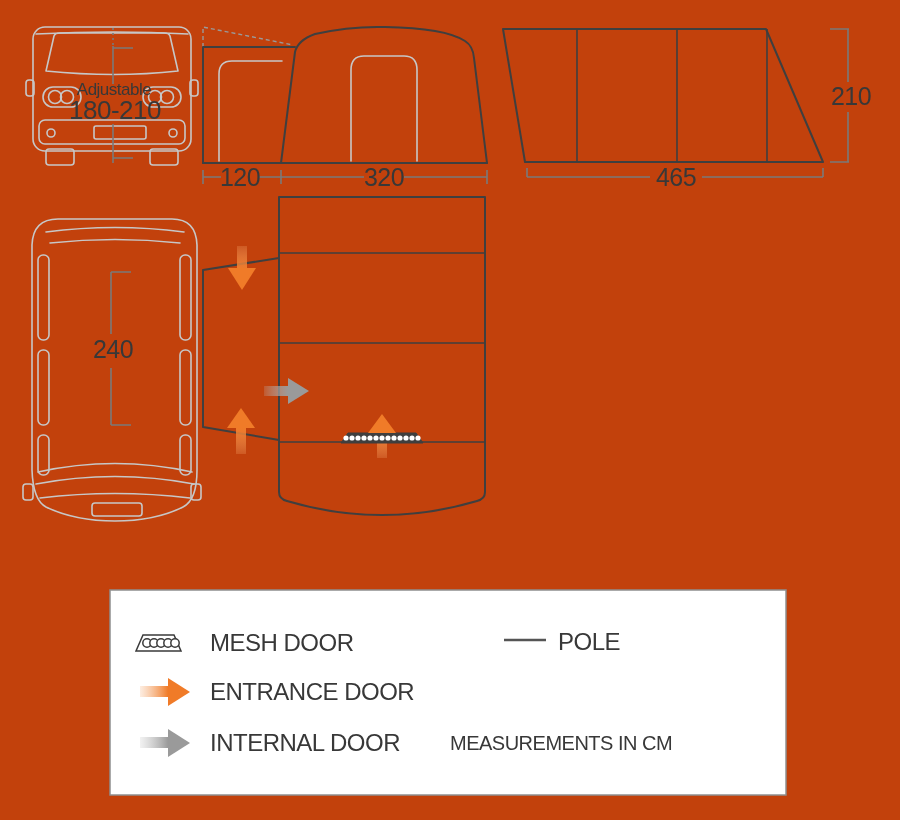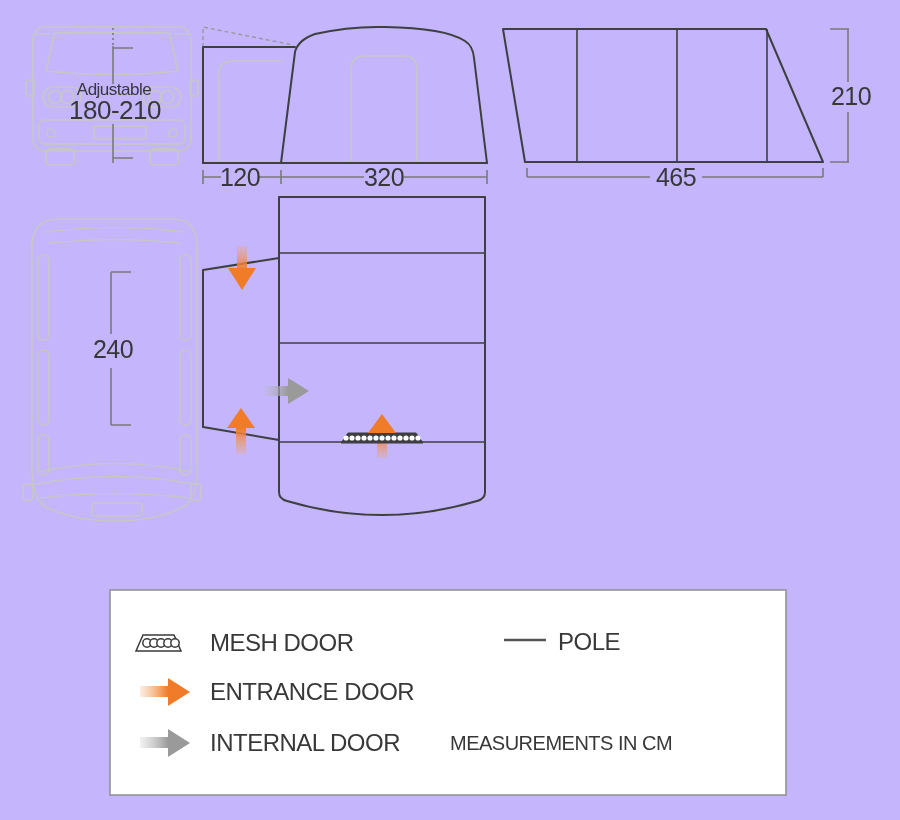--- a/index.html
+++ b/index.html
@@ -1,16 +1,16 @@
 <!DOCTYPE html>
 <html><head>
 <meta charset="utf-8">
 <style>
   html,body{margin:0;padding:0;background:#ffffff;}
-  .canvas{position:relative;width:900px;height:820px;background:#c4b5fd;overflow:hidden;
+  .canvas{position:relative;width:900px;height:820px;background:#c2410c;overflow:hidden;
           font-family:"Liberation Sans", sans-serif;}
   svg text{font-family:"Liberation Sans", sans-serif;fill:#383838;letter-spacing:-0.5px;}
   .dark{stroke:#3f3f3f;stroke-width:2;fill:none;stroke-linejoin:round;stroke-linecap:round;}
   .darkthin{stroke:#3f3f3f;stroke-width:1.6;fill:none;}
   .light{stroke:#c7c7c7;stroke-width:1.6;fill:none;stroke-linejoin:round;stroke-linecap:round;}
   .dim{stroke:#7a7a7a;stroke-width:1.6;fill:none;}
   .dashed{stroke:#9a9a9a;stroke-width:1.4;fill:none;stroke-dasharray:4 3;}
   .num{font-size:25px;}
   .small-label{font-size:17px;}
   .big-label{font-size:26px;}

